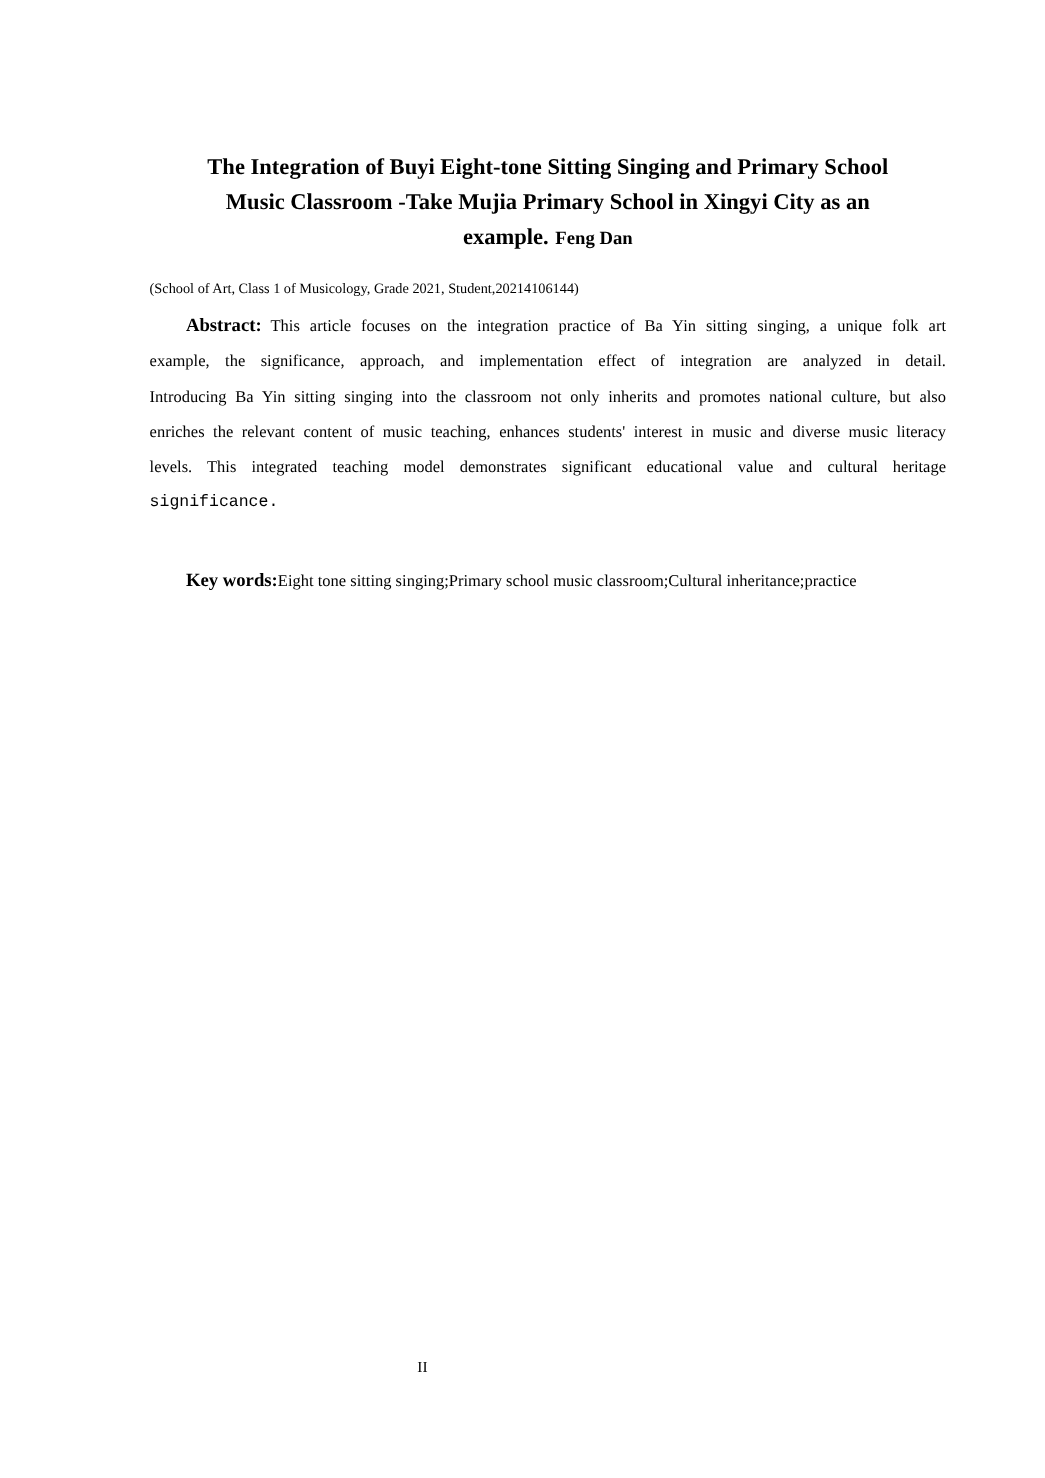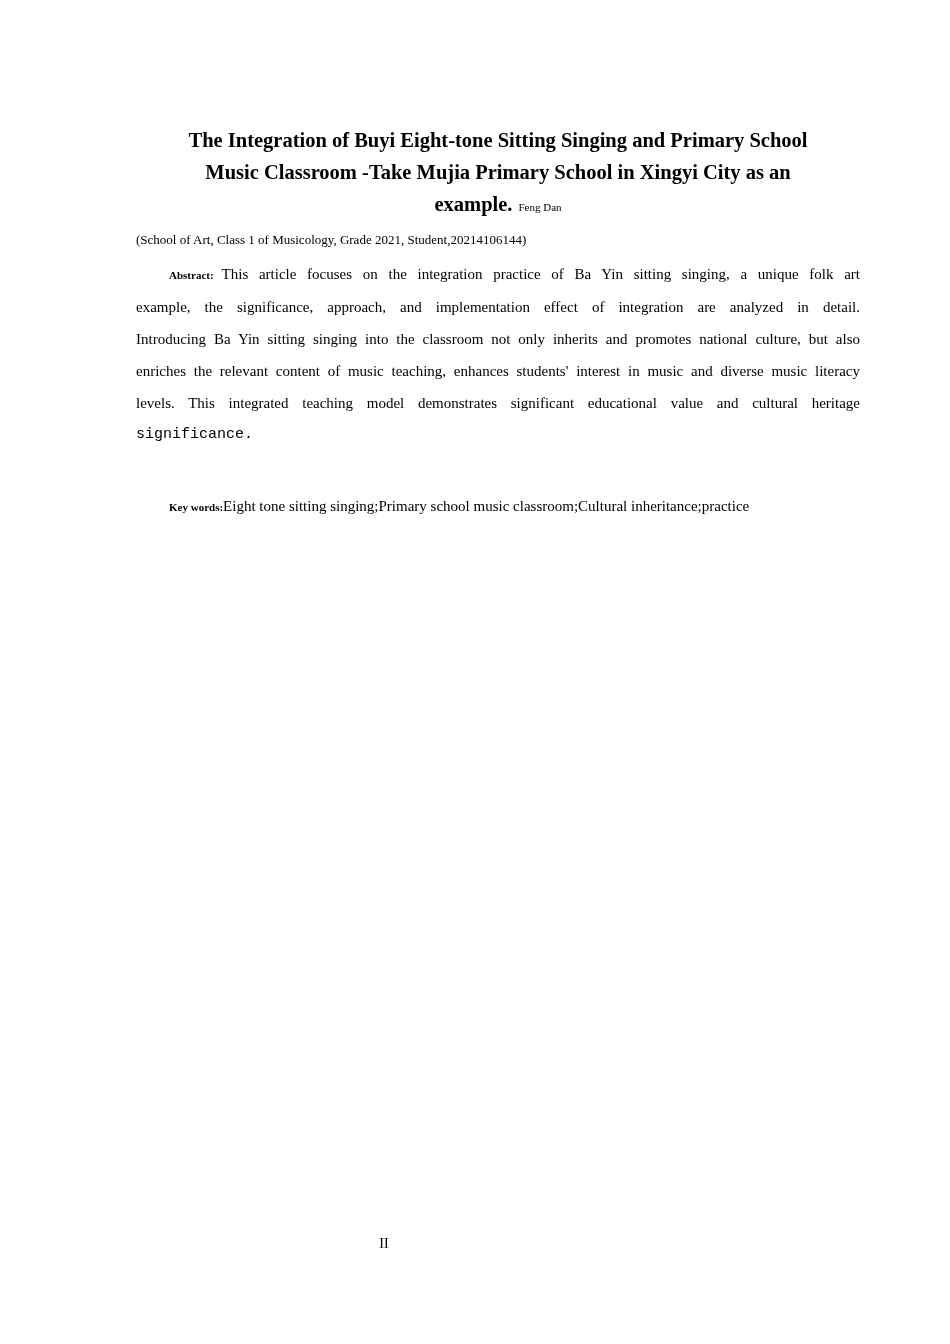--- a/index.html
+++ b/index.html
@@ -16,30 +16,30 @@
     font-family: "Liberation Serif", "DejaVu Serif", serif;
     overflow: hidden;
   }
   .content {
     position: absolute;
     left: 136px;
     top: 120px;
     width: 724px;
   }
   .title {
-    margin: 4px;
+    margin: 16px;
     font-size: 20.5px;
     font-weight: bold;
     line-height: 32px;
     text-align: center;
   }
   .title-line { white-space: nowrap; }
   .author {
-    font-size: 11px;
-    font-weight: normal;
+    font-size: 17px;
+    font-weight: bold;
     margin-left: 6px;
   }
   .affiliation {
     margin-top: 3px;
     font-size: 13px;
     line-height: 26px;
     text-align: left;
   }
   .abstract {
     margin-top: 5px;
@@ -51,21 +51,21 @@
     text-align-last: justify;
   }
   .first-line {
     padding-left: 33px;
   }
   .lastline {
     text-align: left;
     font-family: Liberation Mono, monospace;
   }
   .label {
-    font-size: 11px;
+    font-size: 17px;
     font-weight: bold;
   }
   .abstract .label {
     margin-right: 8px;
   }
   .keywords {
     padding-left: 33px;
     font-size: 15px;
     line-height: 32px;
     text-align: left;

